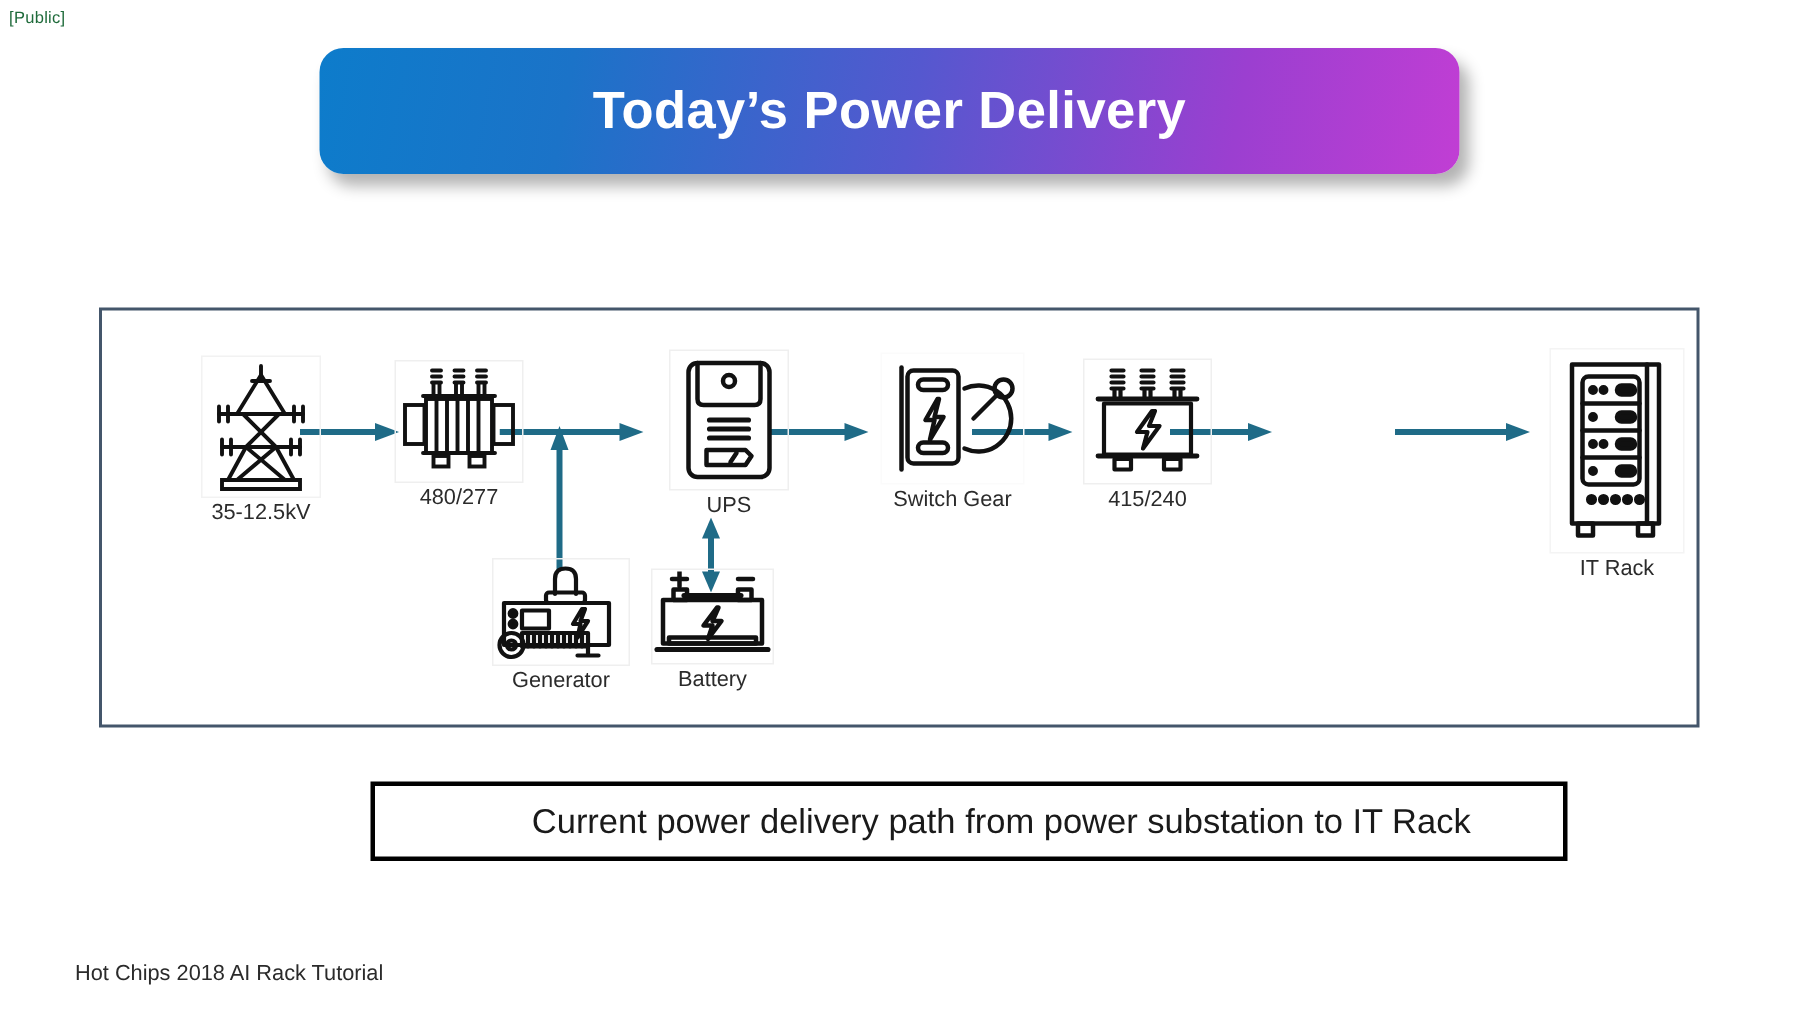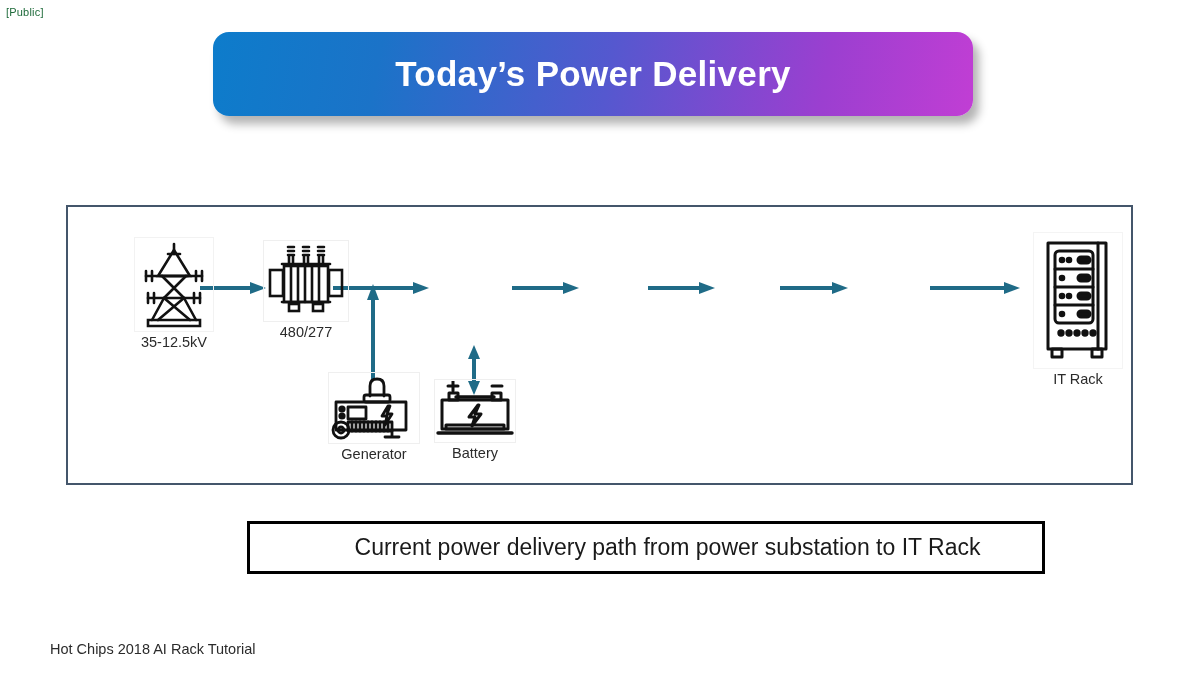--- a/index.html
+++ b/index.html
@@ -245,22 +245,90 @@
 
           <path d="M14 58 L62 58"></path>
           <rect x="21" y="60" width="10" height="7"></rect>
           <rect x="45" y="60" width="10" height="7"></rect>
         </g>
       </svg>
     </div>
     <div class="node-label">480/277</div>
   </div>
 
-
-
+  <div class="node" style="left:365px; top:26px; width:106px;">
+    <div class="node-art" style="width:80px; height:94px;">
+      <svg width="70" height="88" viewBox="0 0 70 88">
+        <g stroke="#111" stroke-width="3" fill="none" stroke-linejoin="round" stroke-linecap="round">
+
+          <rect x="8" y="6" width="54" height="76" rx="6"></rect>
+
+          <path d="M14 6 L14 30 Q14 34 18 34 L52 34 Q56 34 56 30 L56 6"></path>
+
+          <circle cx="35" cy="18" r="4"></circle>
+
+          <path d="M22 44 L48 44 M22 50 L48 50 M22 56 L48 56" stroke-width="3.4"></path>
+
+          <path d="M20 64 L46 64 L50 68 L46 74 L20 74 Z"></path>
+          <path d="M40 66 L36 72"></path>
+        </g>
+      </svg>
+    </div>
+    <div class="node-label">UPS</div>
+  </div>
+
+  <div class="node" style="left:508px; top:28px; width:118px;">
+    <div class="node-art" style="width:96px; height:88px; border-color:#fbfbfb;">
+      <svg width="88" height="80" viewBox="0 0 88 80">
+        <g stroke="#111" stroke-width="3" fill="none" stroke-linejoin="round" stroke-linecap="round">
+
+          <path d="M10 6 L10 74"></path>
+          <rect x="14" y="8" width="34" height="62" rx="4"></rect>
+
+          <rect x="21" y="14" width="20" height="7" rx="3.5"></rect>
+          <rect x="21" y="56" width="20" height="7" rx="3.5"></rect>
+
+          <path d="M34 27 L26 41 L32 41 L29 54 L38 39 L32 39 L35 27 Z"></path>
+
+          <path d="M52 20 A 22 22 0 1 1 52 60"></path>
+
+          <path d="M58 40 L74 24"></path>
+          <circle cx="78" cy="20" r="6"></circle>
+        </g>
+      </svg>
+    </div>
+    <div class="node-label">Switch Gear</div>
+  </div>
+
+  <div class="node" style="left:640px; top:32px; width:114px;">
+    <div class="node-art" style="width:86px; height:84px;">
+      <svg width="78" height="76" viewBox="0 0 78 76">
+        <g stroke="#111" stroke-width="2.8" fill="none" stroke-linecap="round" stroke-linejoin="round">
+
+          <path d="M15 4 L23 4 M15 8 L23 8 M15 12 L23 12 M15 16 L23 16"></path>
+          <path d="M17 17 L17 22 M21 17 L21 22"></path>
+          <path d="M35 4 L43 4 M35 8 L43 8 M35 12 L43 12 M35 16 L43 16"></path>
+          <path d="M37 17 L37 22 M41 17 L41 22"></path>
+          <path d="M55 4 L63 4 M55 8 L63 8 M55 12 L63 12 M55 16 L63 16"></path>
+          <path d="M57 17 L57 22 M61 17 L61 22"></path>
+
+          <path d="M6 23 L72 23" stroke-width="3.2"></path>
+
+          <rect x="10" y="26" width="58" height="34"></rect>
+
+          <path d="M42 31 L32 45 L39 45 L36 56 L47 41 L40 41 L44 31 Z"></path>
+
+          <path d="M6 61 L72 61" stroke-width="3.2"></path>
+          <rect x="17" y="63" width="11" height="7"></rect>
+          <rect x="50" y="63" width="11" height="7"></rect>
+        </g>
+      </svg>
+    </div>
+    <div class="node-label">415/240</div>
+  </div>
 
 
   <div class="node" style="left:955px; top:25px; width:110px;">
     <div class="node-art" style="width:90px; height:137px; border-color:#f4f4f4;">
       <svg width="72" height="128" viewBox="0 0 72 128">
         <g stroke="#111" stroke-width="3" fill="none" stroke-linejoin="round" stroke-linecap="round">
 
           <rect x="6" y="6" width="58" height="106"></rect>
 
           <path d="M56 6 L56 112"></path>

